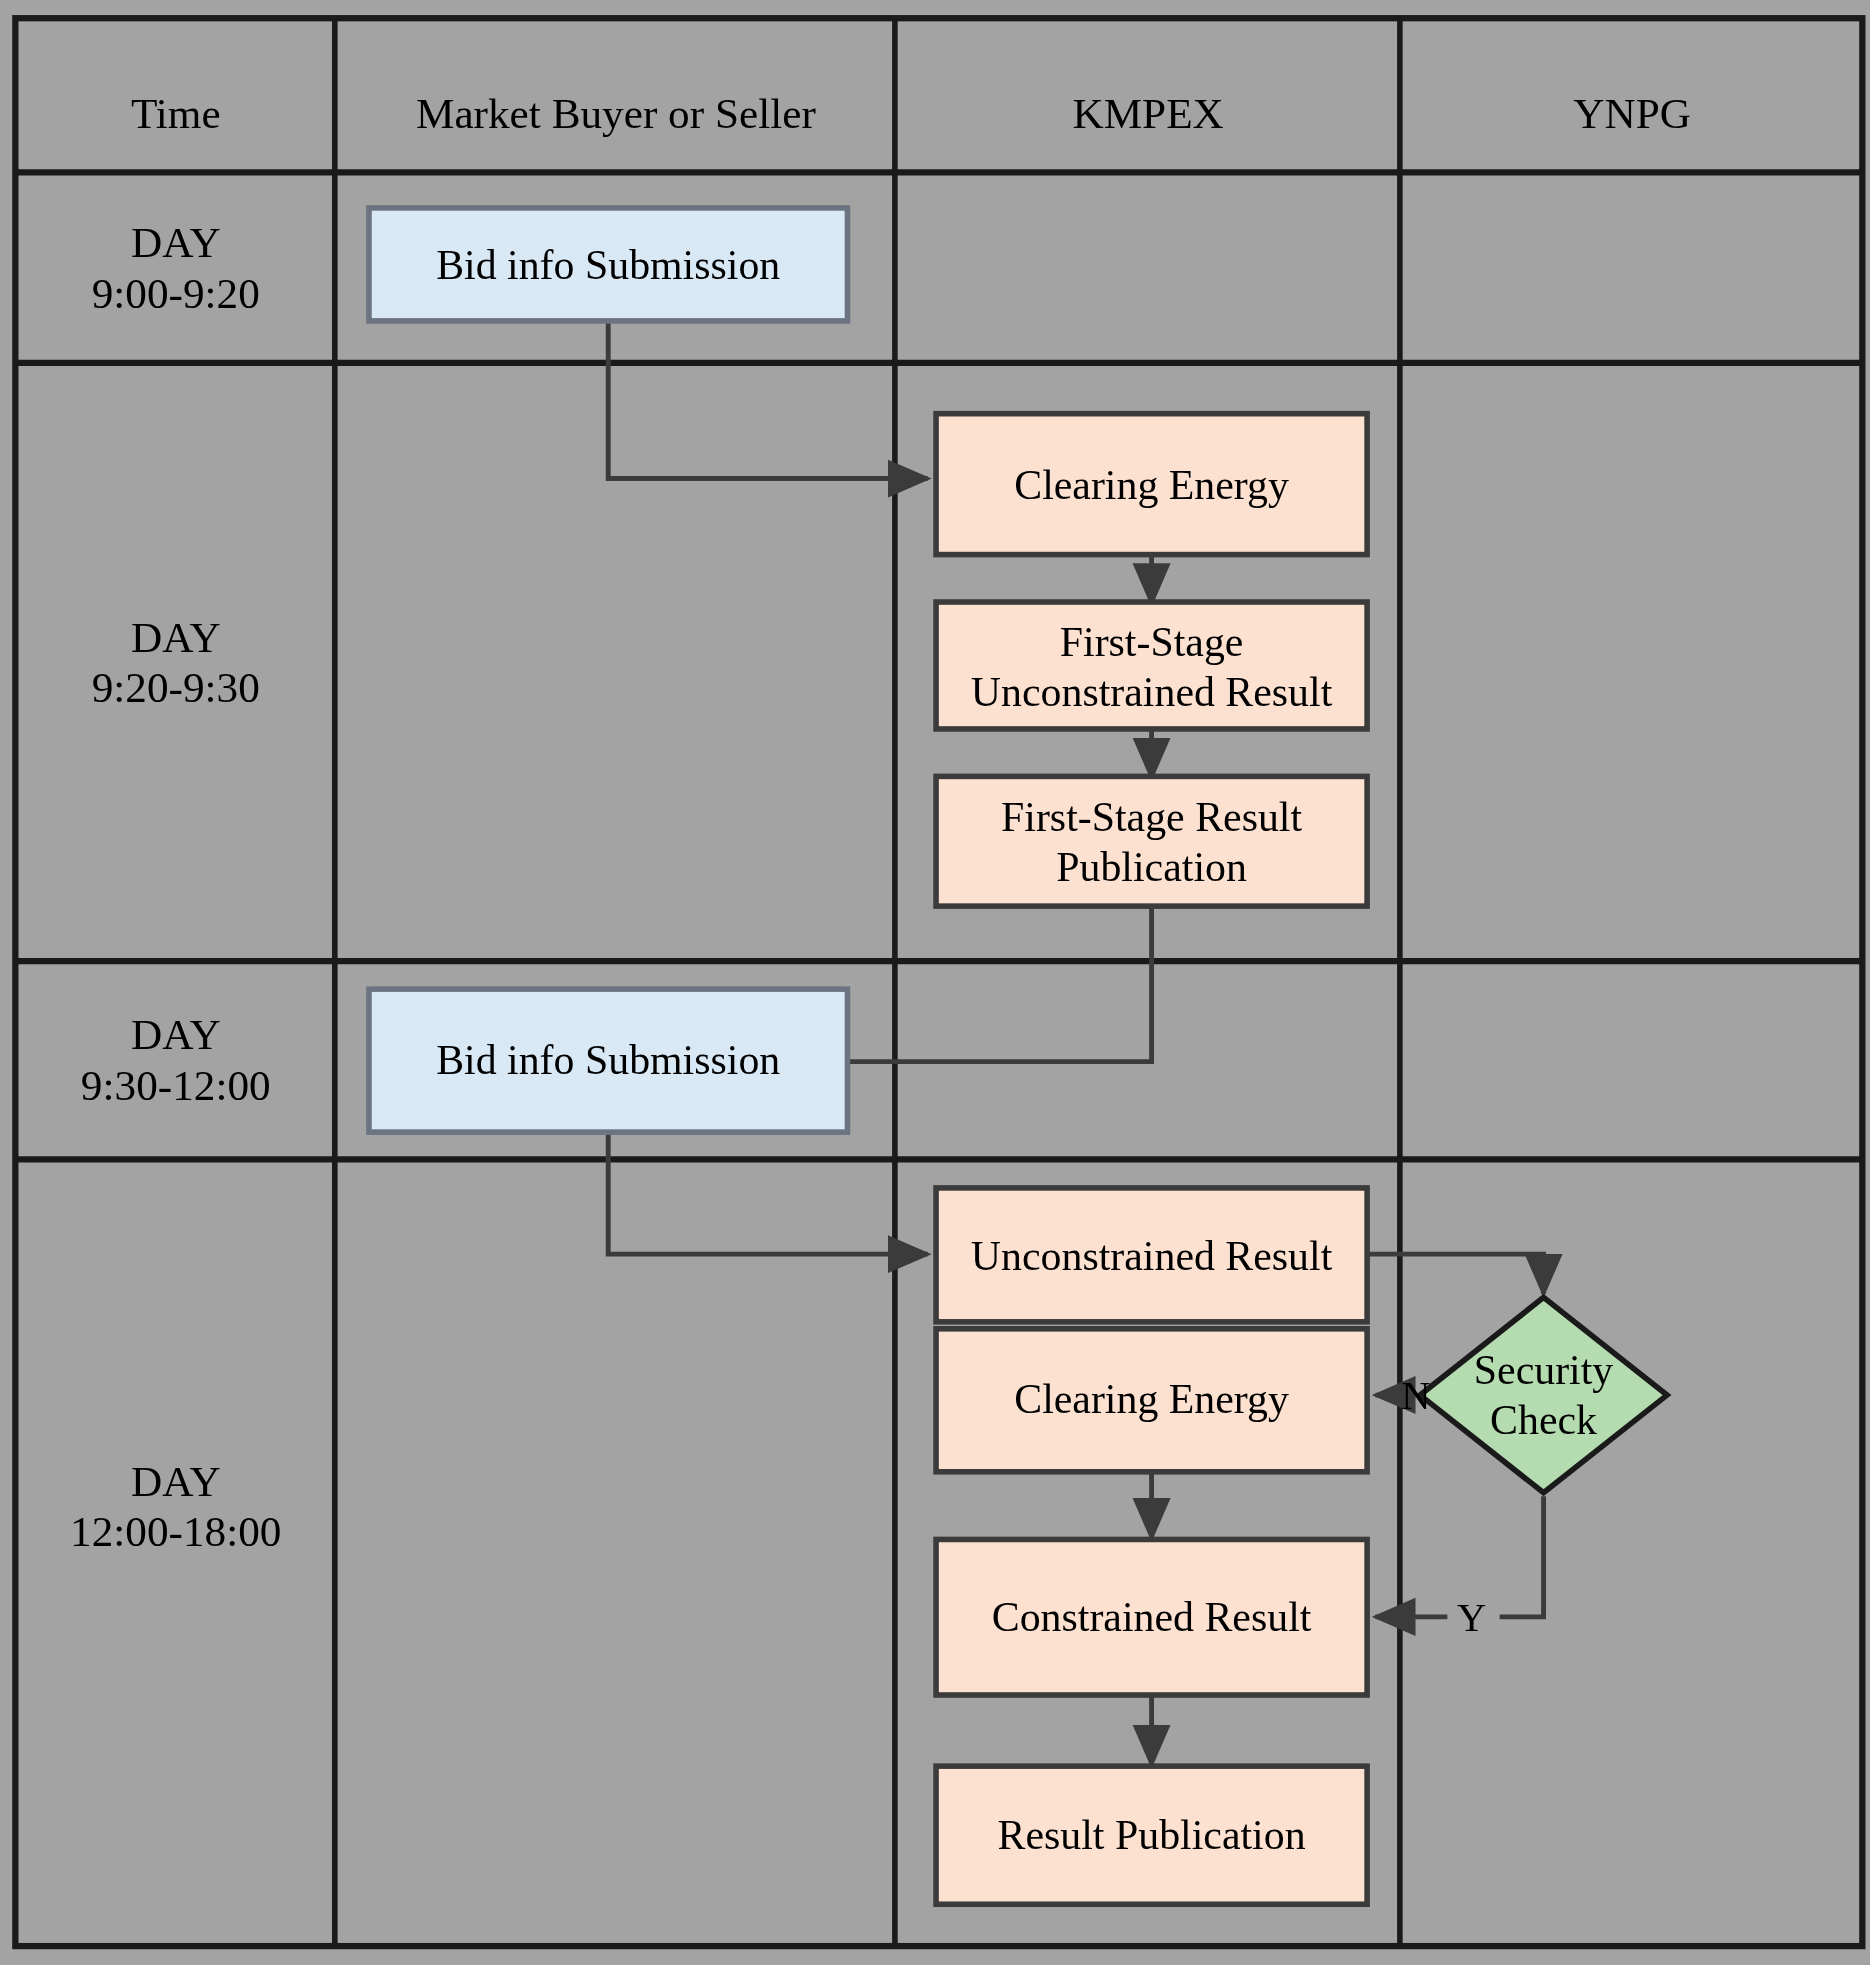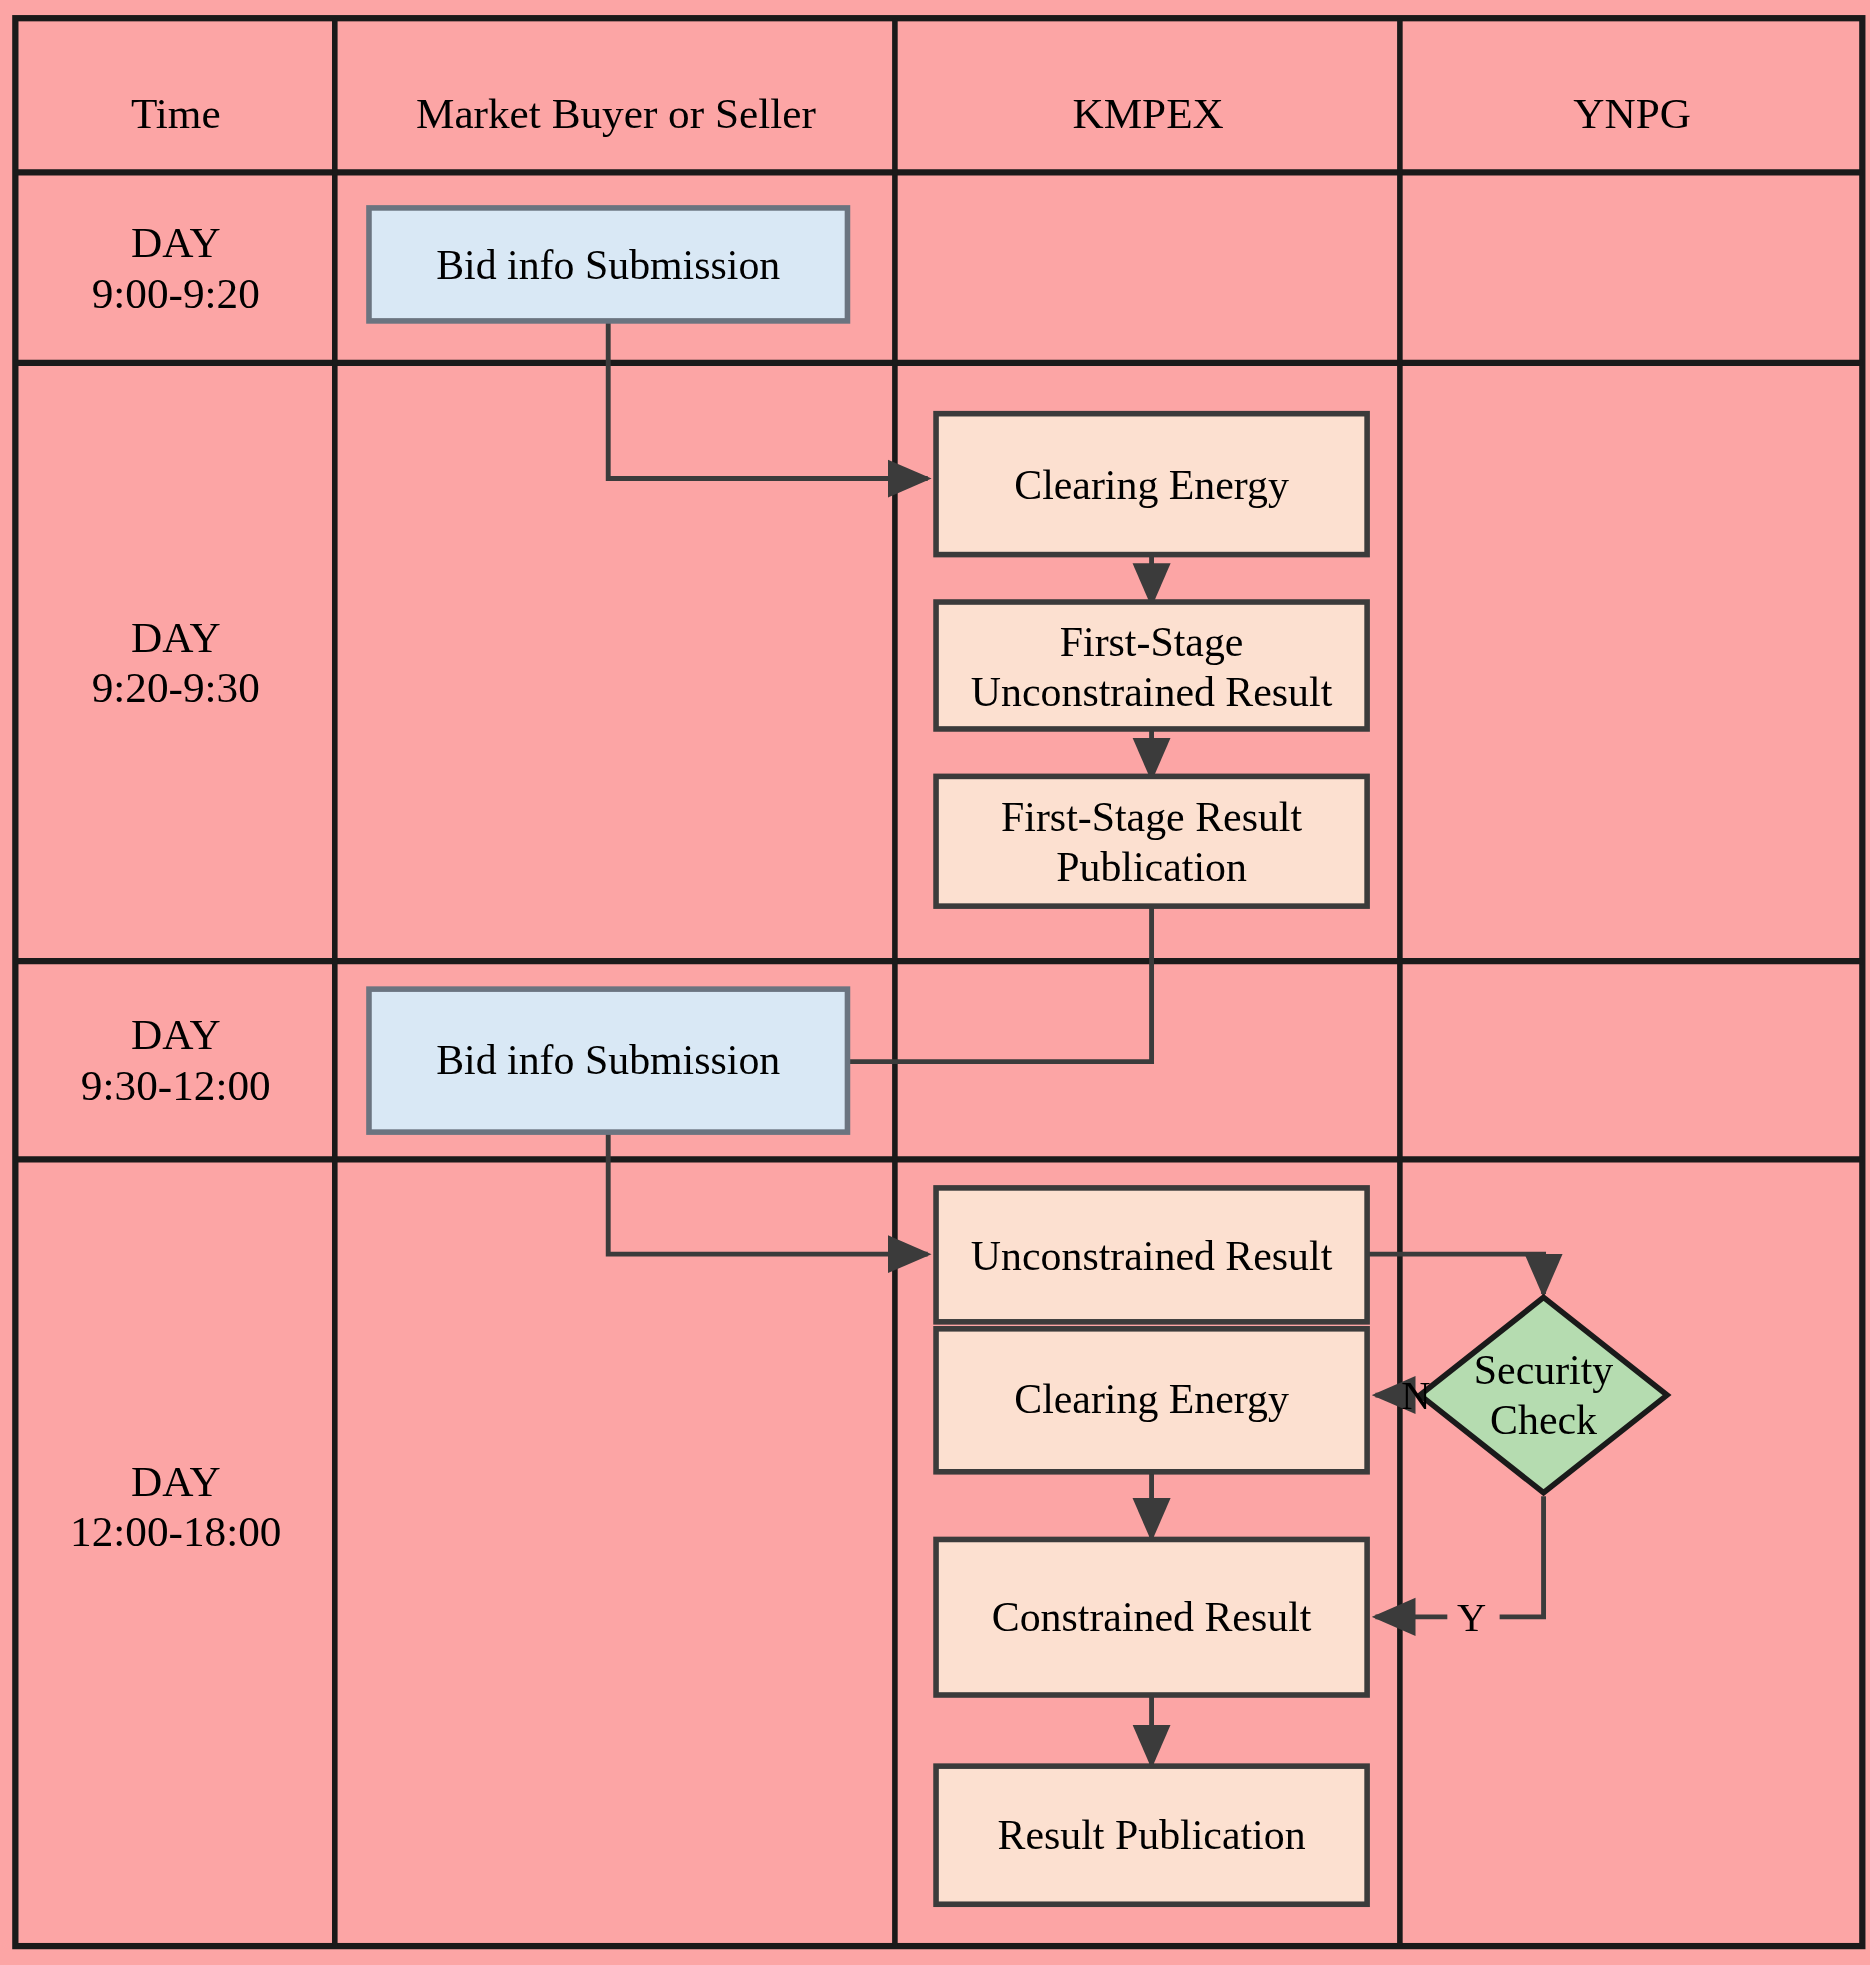--- a/index.html
+++ b/index.html
@@ -9,21 +9,21 @@
   }
   body {
     font-family: "Liberation Serif", "DejaVu Serif", serif;
     color: #000000;
   }
   #page {
     position: relative;
     width: 1870px;
     height: 1965px;
     overflow: hidden;
-    background: #fca5a5;
+    background: #a3a3a3;
   }
   #flow-svg {
     position: absolute;
     left: 0;
     top: 0;
     width: 1870px;
     height: 1965px;
   }
   .cell-label {
     font-size: 62px;

